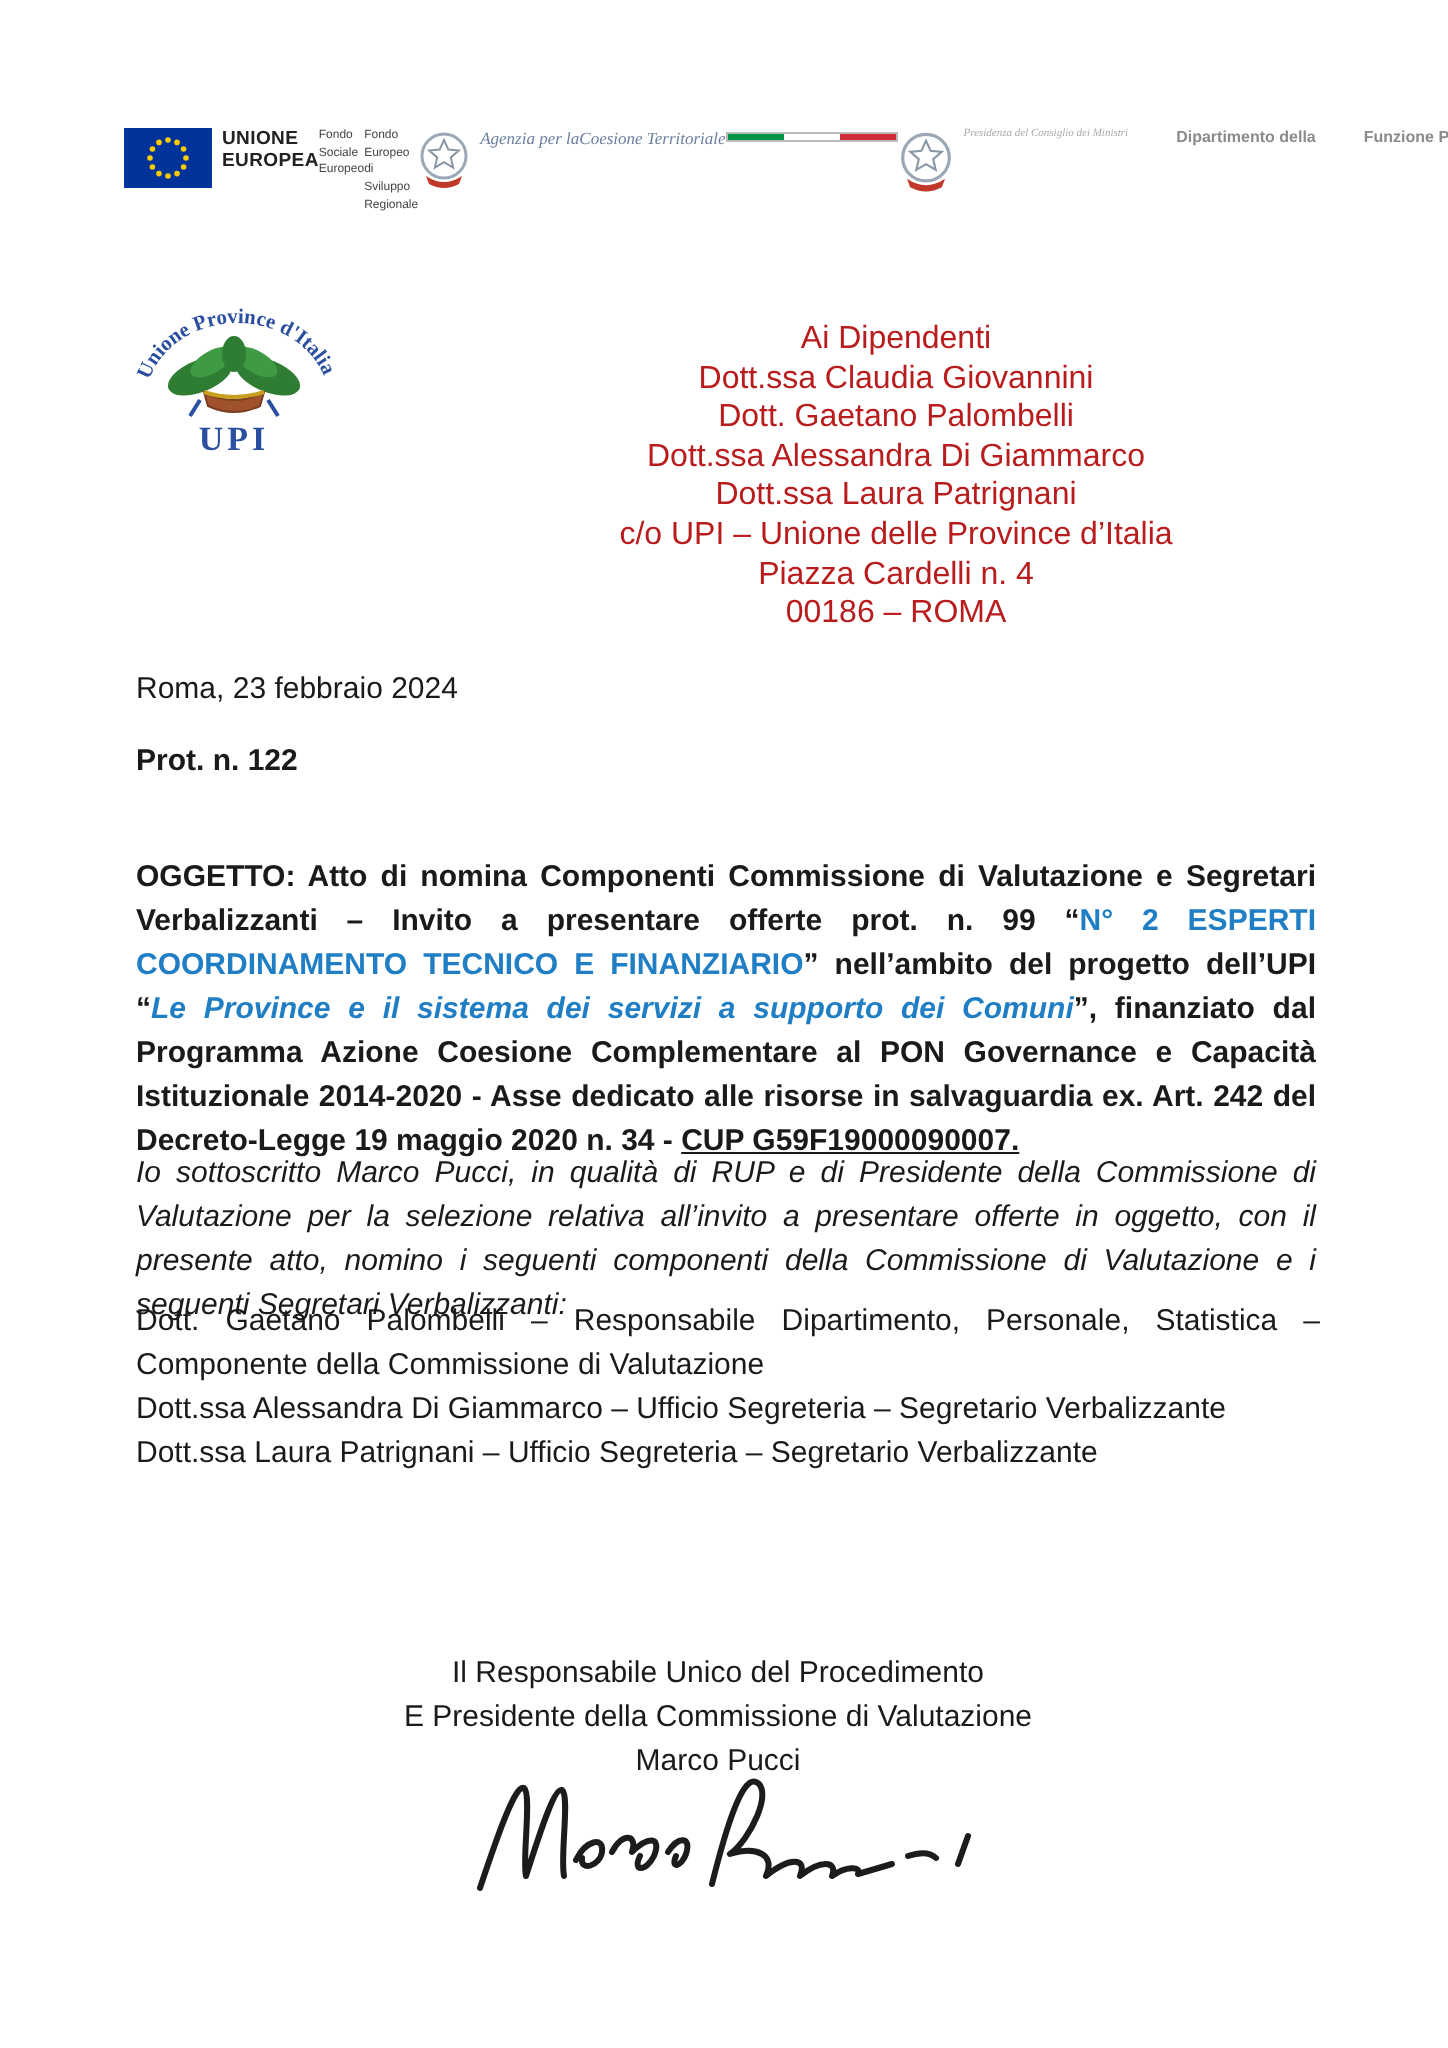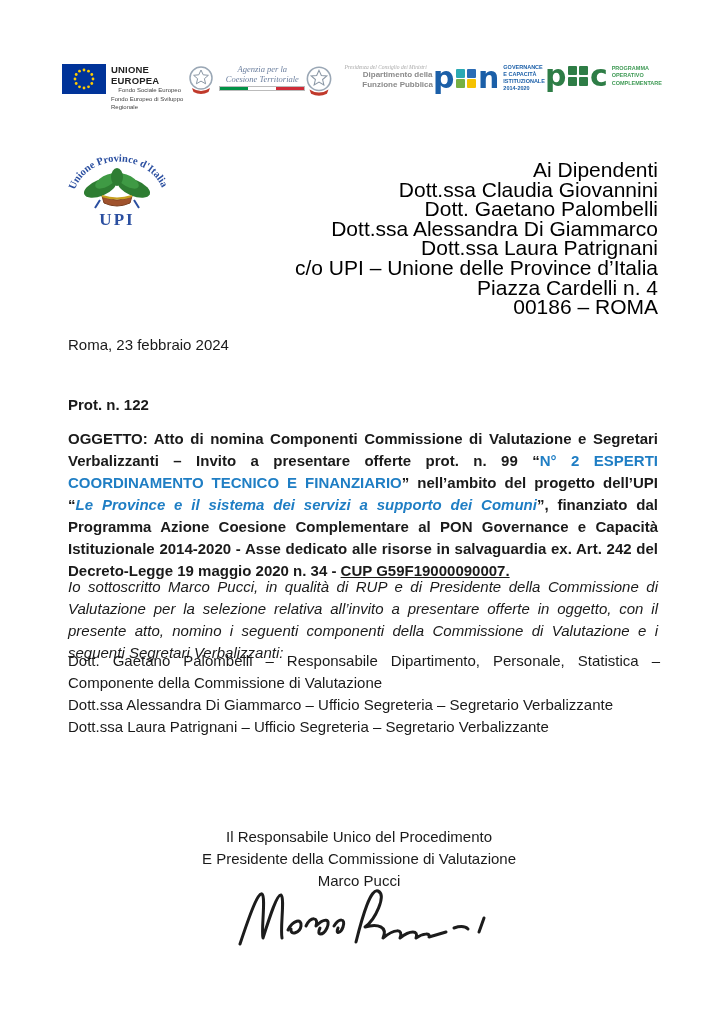--- a/index.html
+++ b/index.html
@@ -9,21 +9,21 @@
     position:relative; width:724px; height:1024px; margin:0 auto;
     background:#ffffff; color:#1a1a1a; overflow:hidden;
   }
 
   
   .logo-strip {
     position:absolute; top:64px; left:62px; width:600px; height:56px;
     display:flex; justify-content:space-between; align-items:flex-start;
   }
   .logo { display:flex; align-items:flex-start; gap:5px; }
-  .logo-text { display:flex; flex-direction:column; justify-content:center;align-items:center; }
+  .logo-text { display:flex; flex-direction:row; justify-content:center; }
   .eu-title { font-size:9.5px; font-weight:bold; color:#222; letter-spacing:.2px; }
   .eu-sub { font-size:6px; color:#444; line-height:1.45; }
   .emblem { flex:0 0 auto; }
   .script-line { font-family:"Liberation Serif", serif; font-style:italic; font-size:8.5px; color:#6b7f9e; line-height:1.2; white-space:nowrap; }
   .flagbar { margin-top:2px; display:flex; height:5px; width:86px; border:1px solid #bbb; }
   .flagbar span { flex:1; }
   .fp-pres { font-family:"Liberation Serif", serif; font-style:italic; font-size:5.5px; color:#aaa; white-space:nowrap; }
   .fp-line { font-size:8px; font-weight:bold; color:#8a8a8a; line-height:1.25; white-space:nowrap;padding-left:24px; }
 
   .pon-wrap { display:flex; align-items:center; gap:4px; }
@@ -35,26 +35,26 @@
   .poc-word { color:#2e7d46; }
   .poc-grid i { background:#2e7d46; }
   .poc-txt { color:#3f9a55; }
 
   
   .upi-logo { position:absolute; top:146px; left:62px; width:110px; height:86px; }
 
   
   .recipients {
     position:absolute; top:160px; right:66px; width:420px;
-    text-align:right; font-size:21px; line-height:19.6px; color:#000000;
+    text-align:center; font-size:16px; line-height:19.6px; color:#b91c1c;
   }
 
   
   .dateline { position:absolute; top:336px; left:68px; font-size:15px; }
-  .protocol { position:absolute; top:372px; left:68px; font-size:15px; font-weight:bold;margin-top:24px; }
+  .protocol { position:absolute; top:372px; left:68px; font-size:15px; font-weight:bold; }
 
   .subject {
     position:absolute; top:428px; left:68px; width:590px;
     font-size:15px; font-weight:bold; line-height:22px; text-align:justify;
   }
   .blue { color:#1f7ec4; }
   .italic { font-style:italic; }
   .underline { text-decoration:underline; }
 
   .body-intro {

